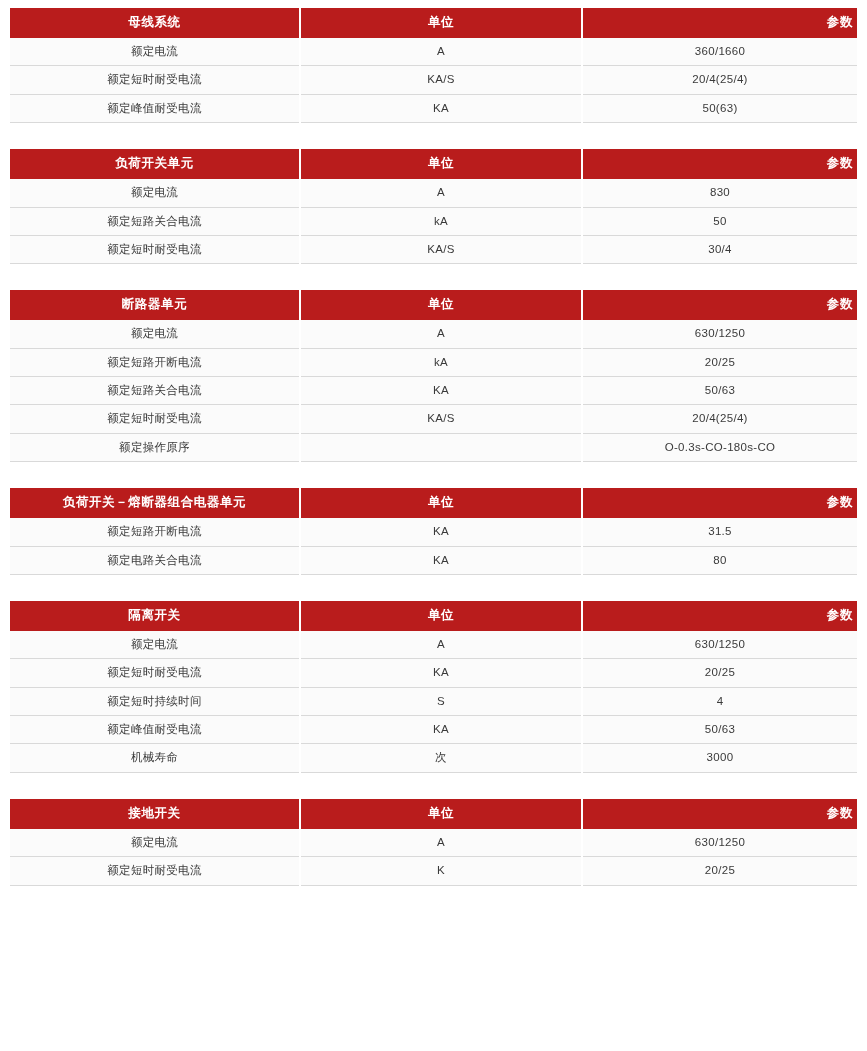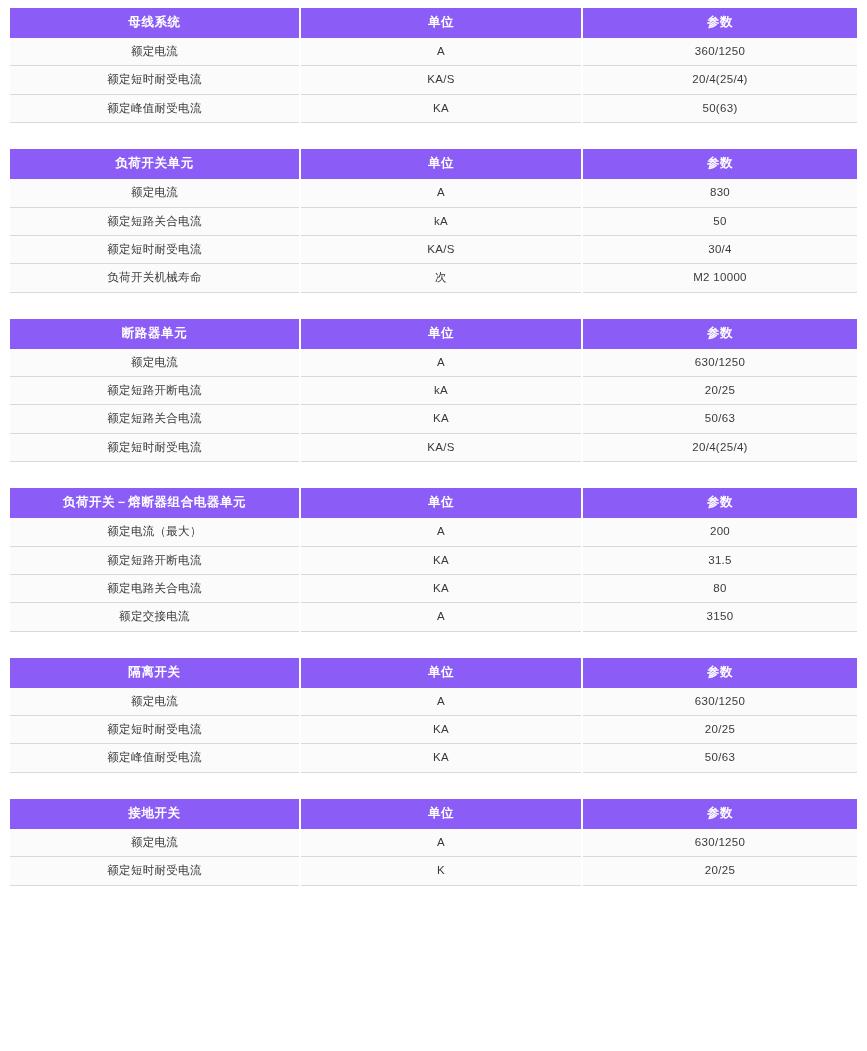--- a/index.html
+++ b/index.html
@@ -26,32 +26,33 @@
     table-layout: fixed;
   }
   .spec-table:last-of-type {
     margin-bottom: 0;
   }
   .spec-table col.c1 { width: 290px; }
   .spec-table col.c2 { width: 282px; }
   .spec-table col.c3 { width: 275px; }
 
   .spec-table thead th {
-    background: #8b5cf6;
+    background: #b91c1c;
     color: #ffffff;
     font-size: 12.5px;
     font-weight: bold;
     letter-spacing: 0.6px;
     text-align: center;
     padding: 7px 4px 8px 4px;
     border-right: 2px solid #ffffff;
     line-height: 1.2;
   }
   .spec-table thead th:last-child {
     border-right: none;
+    text-align: right;
   }
   .spec-table tbody td {
     font-size: 11.5px;
     color: #3a3a3a;
     text-align: center;
     padding: 6px 4px 7px 4px;
     border-bottom: 1px solid #d9d9d9;
     border-right: 2px solid #ffffff;
     line-height: 1.25;
     letter-spacing: 0.3px;
@@ -85,21 +86,21 @@
       <tr>
         <th>母线系统</th>
         <th>单位</th>
         <th>参数</th>
       </tr>
     </thead>
     <tbody>
       <tr>
         <td>额定电流</td>
         <td class="cell-unit">A</td>
-        <td class="cell-value">360/1250</td>
+        <td class="cell-value">360/1660</td>
       </tr>
       <tr>
         <td>额定短时耐受电流</td>
         <td class="cell-unit">KA/S</td>
         <td class="cell-value">20/4(25/4)</td>
       </tr>
       <tr>
         <td>额定峰值耐受电流</td>
         <td class="cell-unit">KA</td>
         <td class="cell-value">50(63)</td>
@@ -129,25 +130,20 @@
       <tr>
         <td>额定短路关合电流</td>
         <td class="cell-unit">kA</td>
         <td class="cell-value">50</td>
       </tr>
       <tr>
         <td>额定短时耐受电流</td>
         <td class="cell-unit">KA/S</td>
         <td class="cell-value">30/4</td>
       </tr>
-      <tr>
-        <td>负荷开关机械寿命</td>
-        <td class="cell-unit">次</td>
-        <td class="cell-value">M2 10000</td>
-      </tr>
     </tbody>
   </table>
 
   <table class="spec-table">
     <colgroup>
         <col class="c1">
         <col class="c2">
         <col class="c3">
       </colgroup>
     <thead>
@@ -171,57 +167,52 @@
       <tr>
         <td>额定短路关合电流</td>
         <td class="cell-unit">KA</td>
         <td class="cell-value">50/63</td>
       </tr>
       <tr>
         <td>额定短时耐受电流</td>
         <td class="cell-unit">KA/S</td>
         <td class="cell-value">20/4(25/4)</td>
       </tr>
+      <tr>
+        <td>额定操作原序</td>
+        <td class="cell-unit"></td>
+        <td class="cell-value">O-0.3s-CO-180s-CO</td>
+      </tr>
     </tbody>
   </table>
 
   <table class="spec-table">
     <colgroup>
         <col class="c1">
         <col class="c2">
         <col class="c3">
       </colgroup>
     <thead>
       <tr>
         <th>负荷开关－熔断器组合电器单元</th>
         <th>单位</th>
         <th>参数</th>
       </tr>
     </thead>
     <tbody>
       <tr>
-        <td>额定电流（最大）</td>
-        <td class="cell-unit">A</td>
-        <td class="cell-value">200</td>
-      </tr>
-      <tr>
         <td>额定短路开断电流</td>
         <td class="cell-unit">KA</td>
         <td class="cell-value">31.5</td>
       </tr>
       <tr>
         <td>额定电路关合电流</td>
         <td class="cell-unit">KA</td>
         <td class="cell-value">80</td>
       </tr>
-      <tr>
-        <td>额定交接电流</td>
-        <td class="cell-unit">A</td>
-        <td class="cell-value">3150</td>
-      </tr>
     </tbody>
   </table>
 
   <table class="spec-table">
     <colgroup>
         <col class="c1">
         <col class="c2">
         <col class="c3">
       </colgroup>
     <thead>
@@ -236,23 +227,33 @@
         <td>额定电流</td>
         <td class="cell-unit">A</td>
         <td class="cell-value">630/1250</td>
       </tr>
       <tr>
         <td>额定短时耐受电流</td>
         <td class="cell-unit">KA</td>
         <td class="cell-value">20/25</td>
       </tr>
       <tr>
+        <td>额定短时持续时间</td>
+        <td class="cell-unit">S</td>
+        <td class="cell-value">4</td>
+      </tr>
+      <tr>
         <td>额定峰值耐受电流</td>
         <td class="cell-unit">KA</td>
         <td class="cell-value">50/63</td>
+      </tr>
+      <tr>
+        <td>机械寿命</td>
+        <td class="cell-unit">次</td>
+        <td class="cell-value">3000</td>
       </tr>
     </tbody>
   </table>
 
   <table class="spec-table">
     <colgroup>
         <col class="c1">
         <col class="c2">
         <col class="c3">
       </colgroup>

